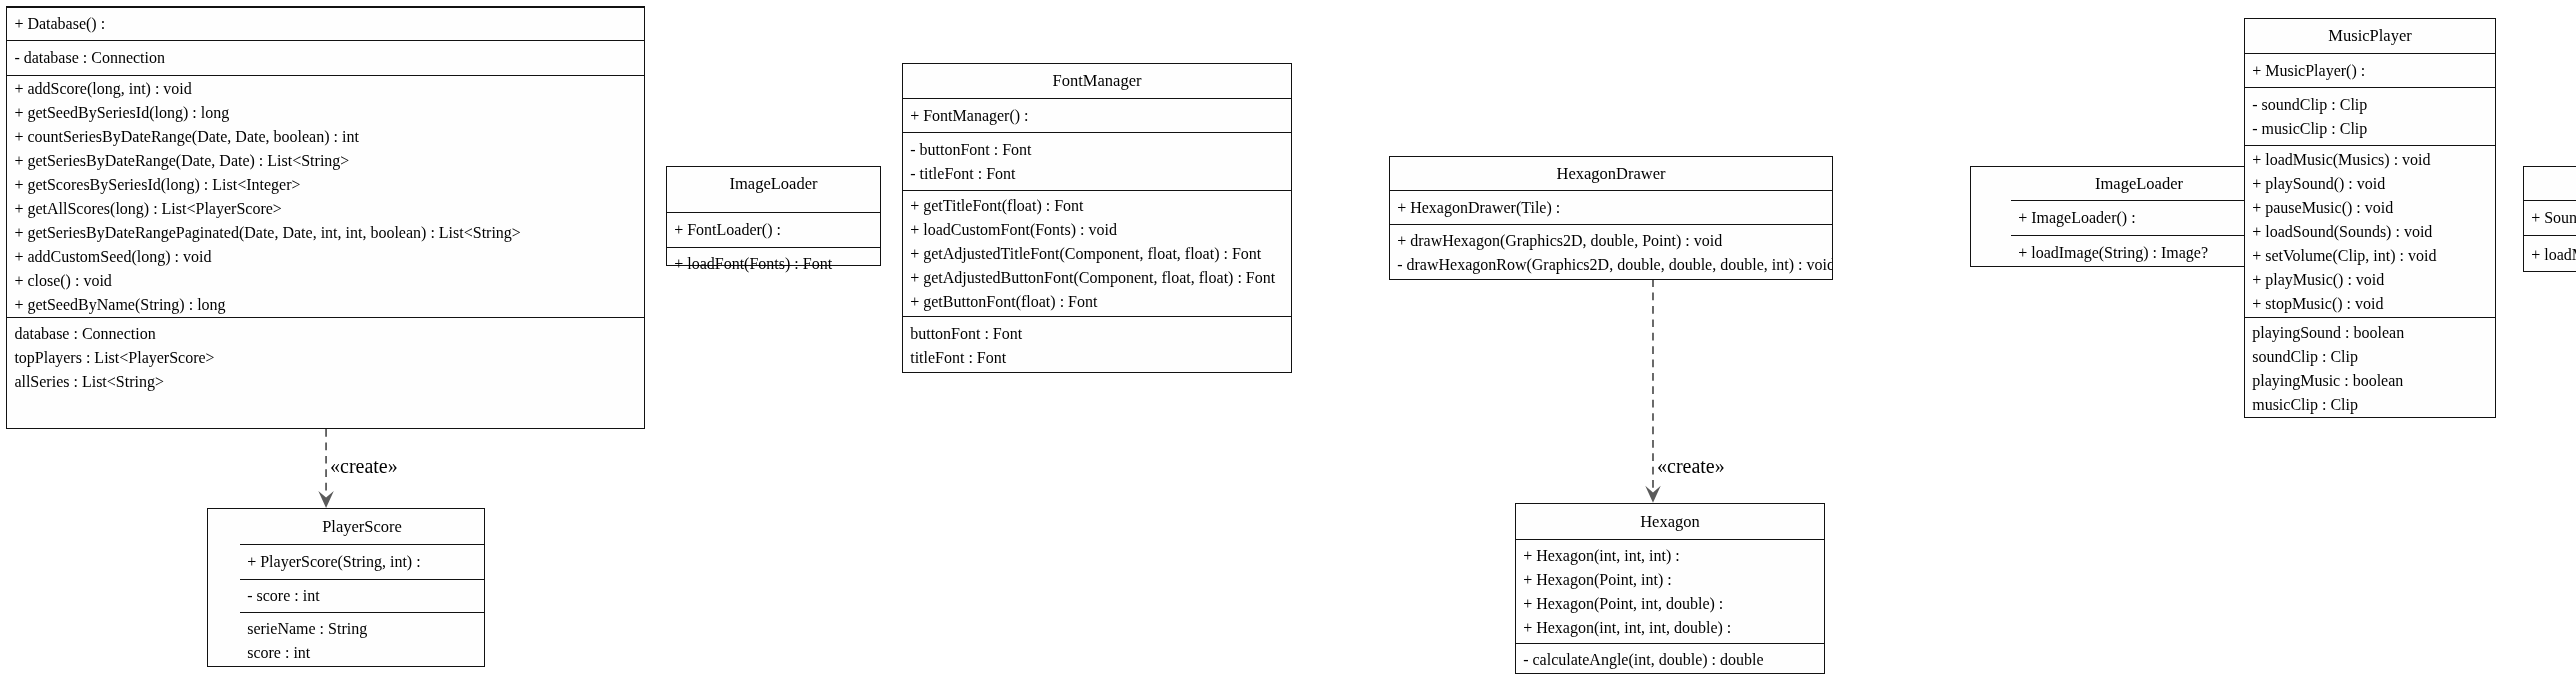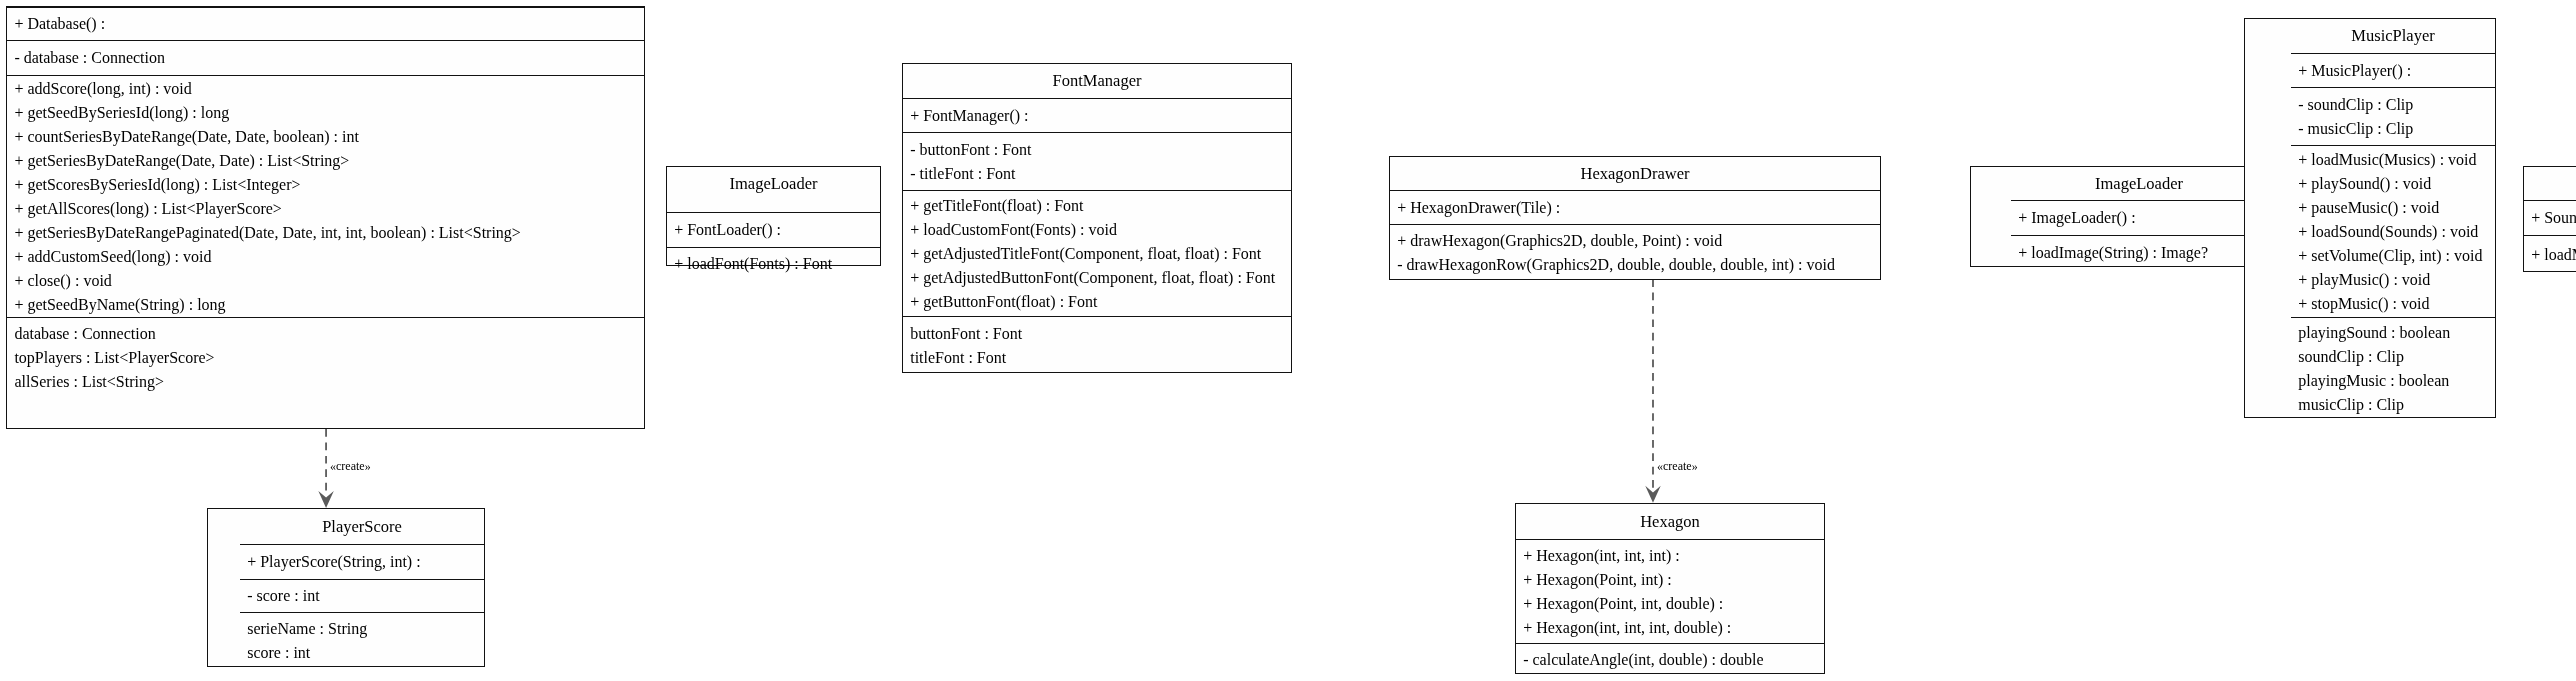--- a/index.html
+++ b/index.html
@@ -56,21 +56,21 @@
     stroke-width: 3.5;
     stroke-dasharray: 15 11;
     fill: none;
   }
   .edge-head {
     fill: var(--arrow, #5b5b5b);
     stroke: none;
   }
   .edge-label {
     position: absolute;
-    font-size: 12px;
+    font-size: 20px;
     line-height: 24px;
     white-space: nowrap;
     color: var(--text, #000000);
   }
 </style>
 </head>
 <body>
 
 <div class="canvas">
   <svg id="edges-layer" xmlns="http://www.w3.org/2000/svg" viewBox="0 0 5360 1322">
@@ -141,21 +141,21 @@
           <div class="uml-line">+ loadCustomFont(Fonts) : void</div>
           <div class="uml-line">+ getAdjustedTitleFont(Component, float, float) : Font</div>
           <div class="uml-line">+ getAdjustedButtonFont(Component, float, float) : Font</div>
           <div class="uml-line">+ getButtonFont(float) : Font</div>
         </div>
         <div class="uml-comp" style="height: 58px;">
           <div class="uml-line">buttonFont : Font</div>
           <div class="uml-line">titleFont : Font</div>
         </div>
       </div>
-      <div class="uml-class" style="left: 1389px; top: 156px; width: 492px; height: 124px;">
+      <div class="uml-class" style="left: 1389px; top: 156px; width: 444px; height: 124px;">
         <div class="uml-title" style="height: 33px;">HexagonDrawer</div>
         <div class="uml-comp" style="height: 34px;">
           <div class="uml-line">+ HexagonDrawer(Tile) :</div>
         </div>
         <div class="uml-comp" style="height: 56px;">
           <div class="uml-line">+ drawHexagon(Graphics2D, double, Point) : void</div>
           <div class="uml-line">- drawHexagonRow(Graphics2D, double, double, double, int) : void</div>
         </div>
       </div>
       <div class="uml-class" style="left: 1515px; top: 503px; width: 310px; height: 171px;">
@@ -172,21 +172,21 @@
       </div>
       <div class="uml-class" style="left: 1970px; top: 166px; width: 298px; height: 101px; padding-left: 40px;">
         <div class="uml-title" style="height: 33px;">ImageLoader</div>
         <div class="uml-comp" style="height: 35px;">
           <div class="uml-line">+ ImageLoader() :</div>
         </div>
         <div class="uml-comp" style="height: 34px;">
           <div class="uml-line">+ loadImage(String) : Image?</div>
         </div>
       </div>
-      <div class="uml-class" style="left: 2244px; top: 18px; width: 252px; height: 400px; padding-left: 46px;">
+      <div class="uml-class" style="left: 2244px; top: 18px; width: 252px; height: 400px;">
         <div class="uml-title" style="height: 34px;">MusicPlayer</div>
         <div class="uml-comp" style="height: 34px; justify-content: center;">
           <div class="uml-line">+ MusicPlayer() :</div>
         </div>
         <div class="uml-comp" style="height: 58px;">
           <div class="uml-line">- soundClip : Clip</div>
           <div class="uml-line">- musicClip : Clip</div>
         </div>
         <div class="uml-comp" style="height: 172px;">
           <div class="uml-line">+ loadMusic(Musics) : void</div>

